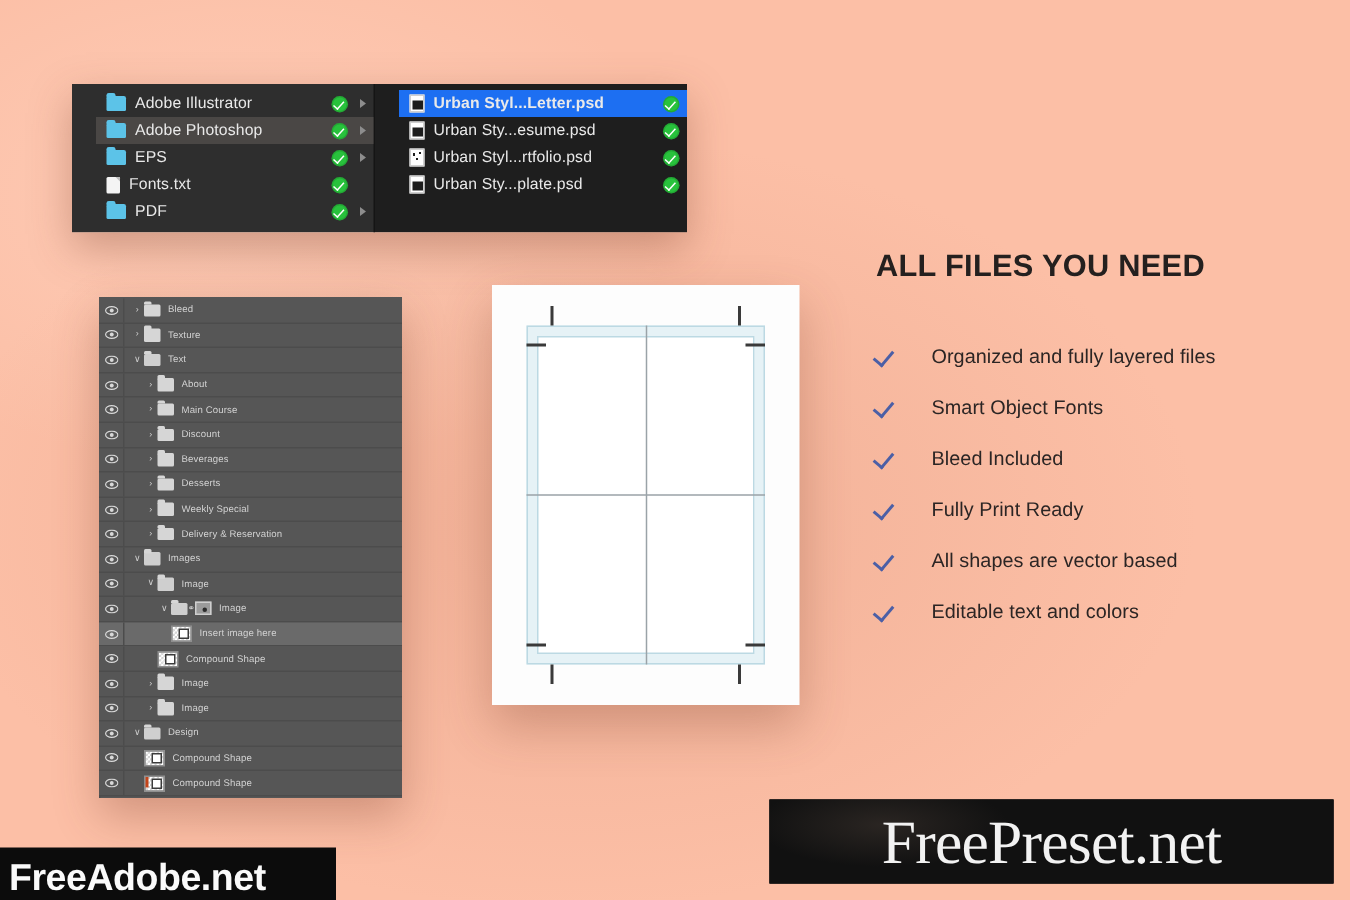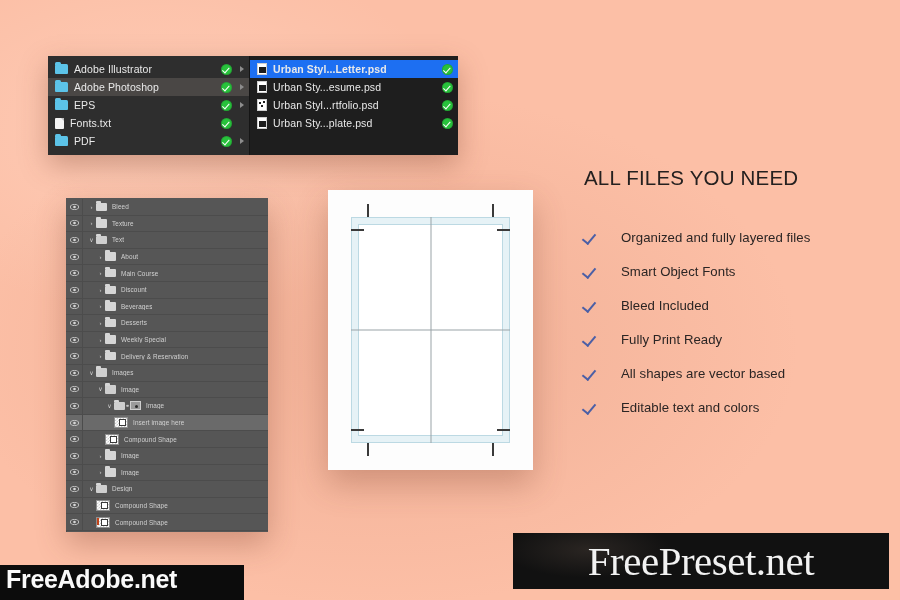--- a/index.html
+++ b/index.html
@@ -49,20 +49,21 @@
   .frow {
     height: 18px;
     display: flex;
     align-items: center;
     padding: 0 5px 0 7px;
     gap: 6px;
     color: #e9e9e9;
     font-size: 10.5px;
     letter-spacing: .1px;
     white-space: nowrap;
+    margin-left: 16px;
   }
   .frow.sel-gray { background: #4a4745; justify-content: flex-end; }
   .frow.sel-blue { background: #1d6ff2; font-weight: bold; }
 
   .folder-ico {
     width: 13px; height: 10px;
     background: #5cc3e8;
     border-radius: 1.5px 1.5px 1px 1px;
     position: relative;
     flex: none;
@@ -289,21 +290,21 @@
 
   
   .panel-right {
     position: absolute;
     left: 584px;
     top: 166px;
     width: 300px;
   }
   .headline {
     font-size: 20.5px;
-    font-weight: 400;
+    font-weight: 700;
     color: #24201f;
     letter-spacing: .2px;
     margin-bottom: 30px;
   }
   .feat {
     display: flex;
     align-items: center;
     height: 34px;
     gap: 22px;
   }
@@ -324,24 +325,24 @@
   .feat-label {
     font-size: 13.2px;
     color: #2b2524;
     letter-spacing: .05px;
   }
 
   
   .wm-left {
     position: absolute;
     left: 0; top: 565px;
-    width: 244px; height: 35px;
+    width: 224px; height: 35px;
     background: #0c0c0c;
     display: flex;
-    align-items: flex-start;
+    align-items: flex-end;
     padding-left: 6px;
   }
   .wm-left span {
     color: #fafafa;
     font-size: 25px;
     font-weight: 700;
     letter-spacing: -0.3px;
   }
   .wm-right {
     position: absolute;

